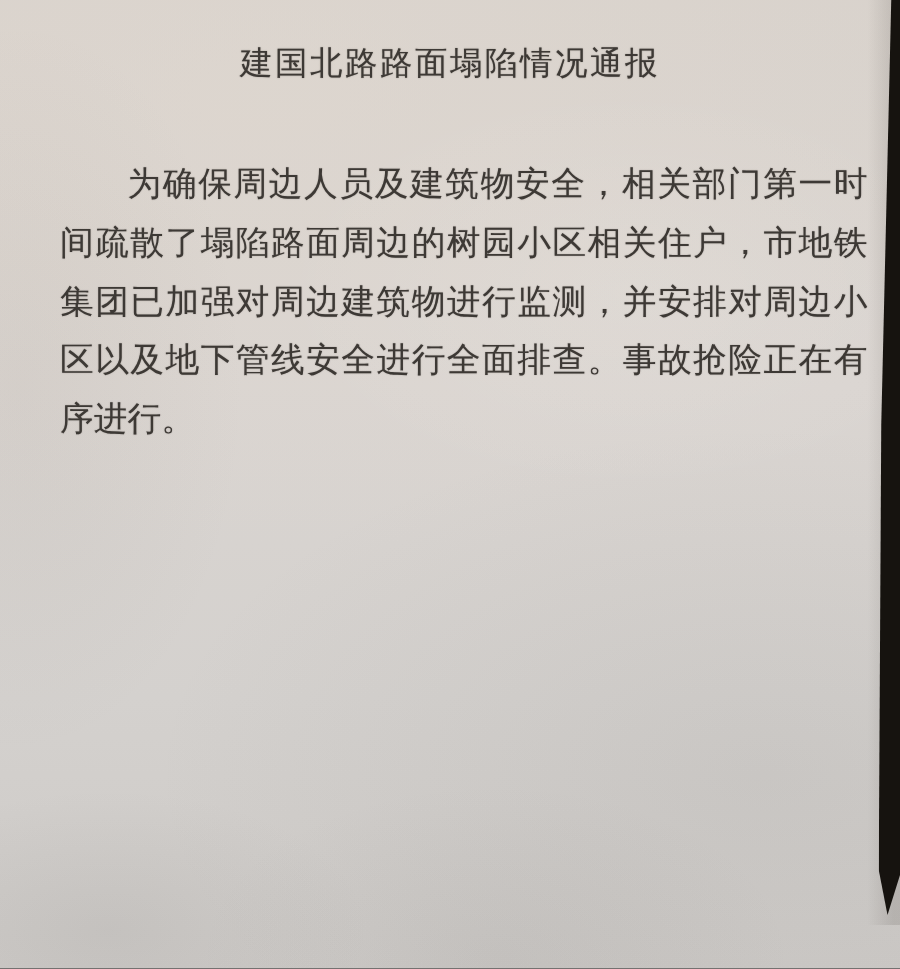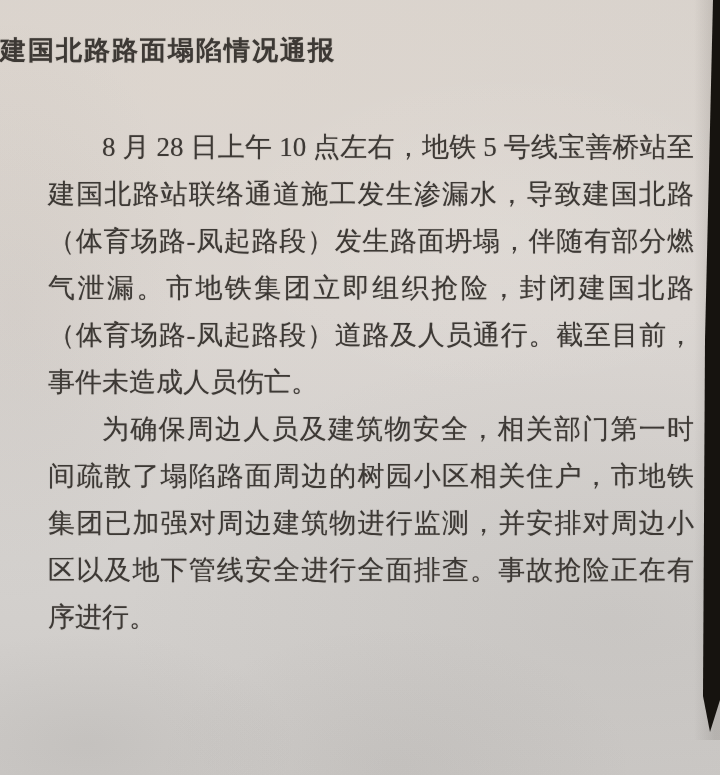--- a/index.html
+++ b/index.html
@@ -46,22 +46,23 @@
     background: linear-gradient(90deg, rgba(90,85,80,0) 0%, rgba(90,85,80,0.18) 80%);
   }
   .doc {
     position: absolute;
     inset: 0;
     color: var(--ink, #3d3935);
   }
   .title {
     margin: 0;
     padding-top: 36px;
+    text-align: center;
     font-size: 26px;
-    font-weight: 700;
+    font-weight: 400;
     letter-spacing: 2px;
     line-height: 30px;
     text-shadow: 0 0 1px rgba(62,56,50,0.55);
   }
   .body {
     margin-top: 58px;
     padding-left: 48px;
     padding-right: 26px;
     font-size: 27px;
     line-height: 47px;
@@ -74,19 +75,18 @@
   }
 </style>
 </head>
 <body>
 
 <div class="photo">
   <div class="paper-shade"></div>
   <div class="doc">
     <h1 class="title">建国北路路面塌陷情况通报</h1>
     <div class="body">
-      <p>8 月 28 日上午 10 点左右，地铁 5 号线宝善桥站至建国北路站联络通道施工发生渗漏水，导致建国北路（体育场路-凤起路段）发生路面坍塌，伴随有部分燃气泄漏。市地铁集团立即组织抢险，封闭建国北路（体育场路-凤起路段）道路及人员通行。截至目前，事件未造成人员伤亡。</p>
       <p>为确保周边人员及建筑物安全，相关部门第一时间疏散了塌陷路面周边的树园小区相关住户，市地铁集团已加强对周边建筑物进行监测，并安排对周边小区以及地下管线安全进行全面排查。事故抢险正在有序进行。</p>
     </div>
   </div>
   <div class="edge-soft"></div>
   <div class="edge"></div>
 </div>
 
 </body></html>

